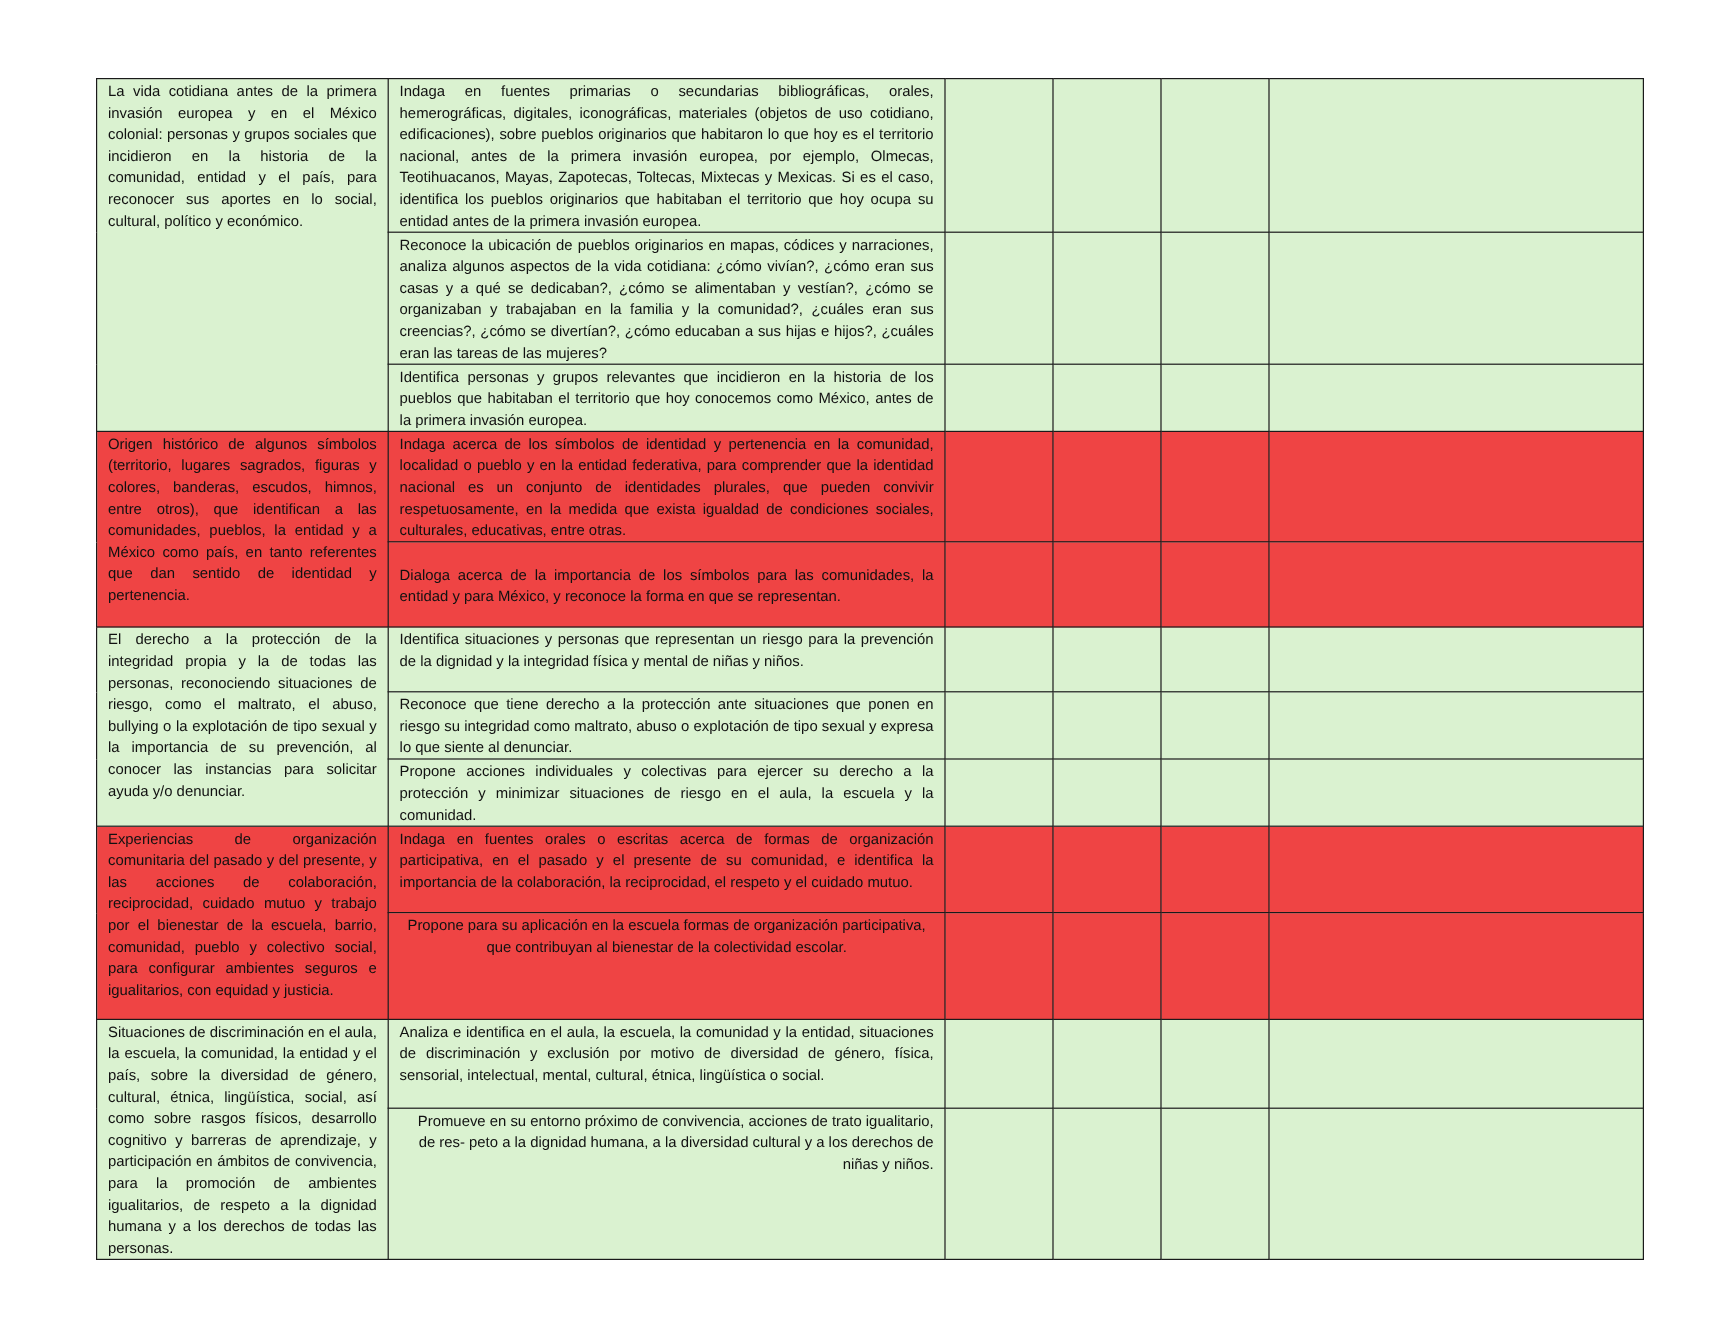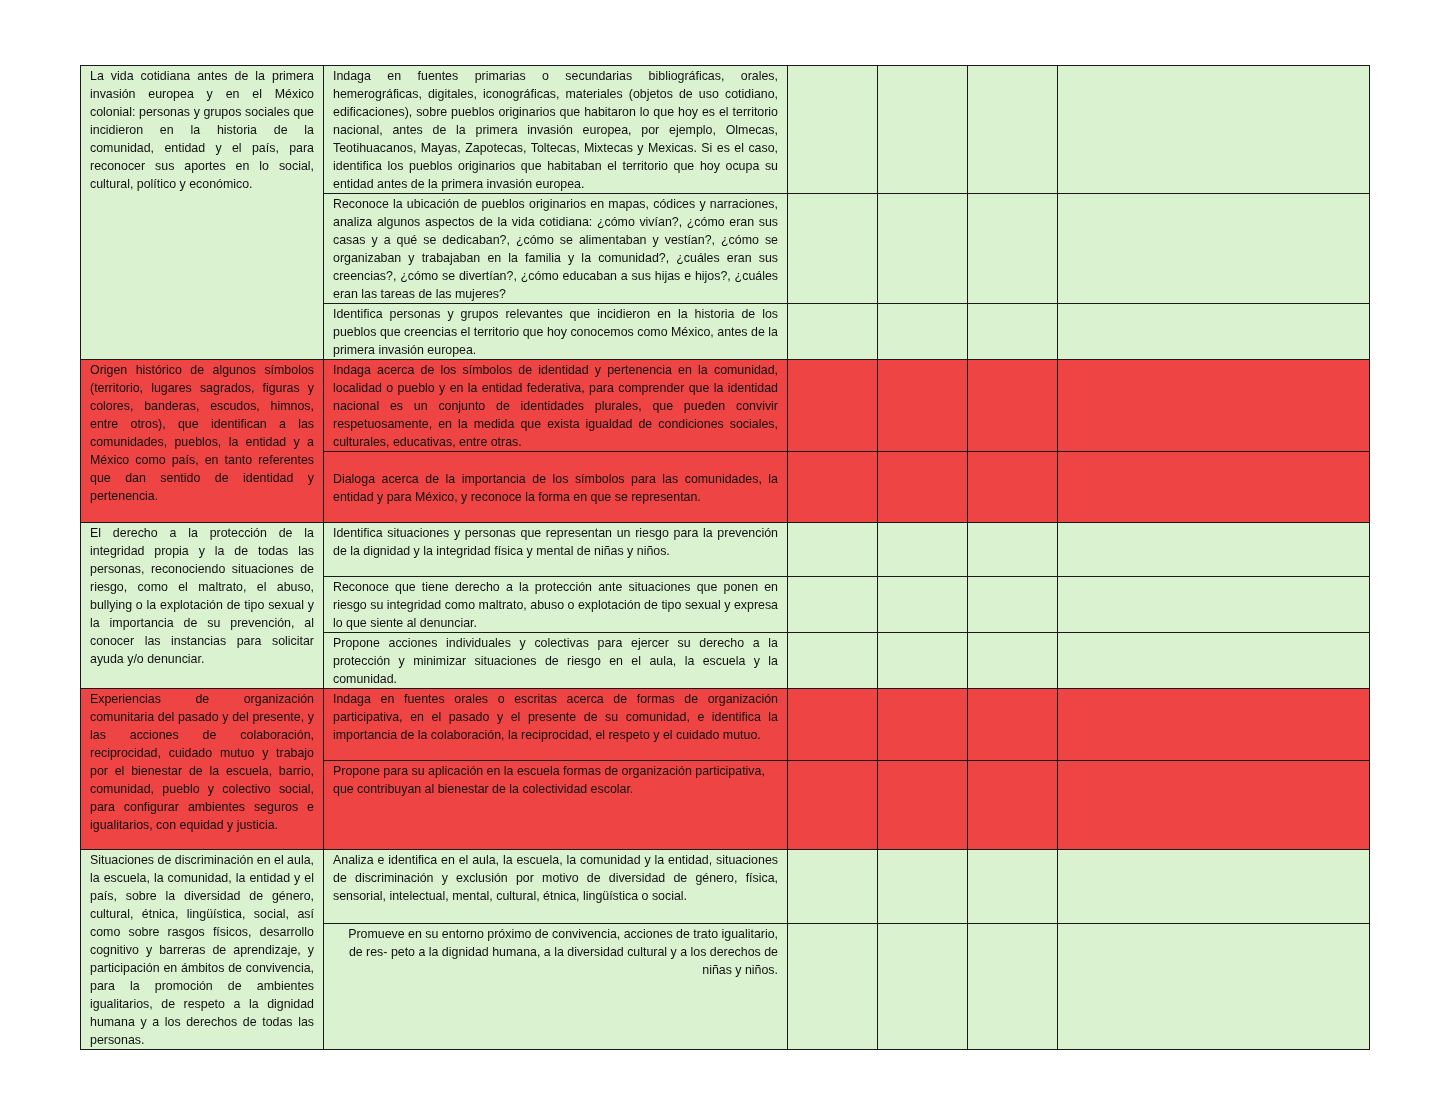--- a/index.html
+++ b/index.html
@@ -37,21 +37,21 @@
       <td class="g blank"></td>
     </tr>
     <tr style="height:108px">
       <td class="g">Reconoce la ubicación de pueblos originarios en mapas, códices y narraciones, analiza algunos aspectos de la vida cotidiana: ¿cómo vivían?, ¿cómo eran sus casas y a qué se dedicaban?, ¿cómo se alimentaban y vestían?, ¿cómo se organizaban y trabajaban en la familia y la comunidad?, ¿cuáles eran sus creencias?, ¿cómo se divertían?, ¿cómo educaban a sus hijas e hijos?, ¿cuáles eran las tareas de las mujeres?</td>
       <td class="g blank"></td>
       <td class="g blank"></td>
       <td class="g blank"></td>
       <td class="g blank"></td>
     </tr>
     <tr style="height:54px">
-      <td class="g">Identifica personas y grupos relevantes que incidieron en la historia de los pueblos que creencias el territorio que hoy conocemos como México, antes de la primera invasión europea.</td>
+      <td class="g">Identifica personas y grupos relevantes que incidieron en la historia de los pueblos que habitaban el territorio que hoy conocemos como México, antes de la primera invasión europea.</td>
       <td class="g blank"></td>
       <td class="g blank"></td>
       <td class="g blank"></td>
       <td class="g blank"></td>
     </tr>
 
     <tr style="height:90px">
       <td class="w" rowspan="2">Origen histórico de algunos símbolos (territorio, lugares sagrados, figuras y colores, banderas, escudos, himnos, entre otros), que identifican a las comunidades, pueblos, la entidad y a México como país, en tanto referentes que dan sentido de identidad y pertenencia.</td>
       <td class="w">Indaga acerca de los símbolos de identidad y pertenencia en la comunidad, localidad o pueblo y en la entidad federativa, para comprender que la identidad nacional es un conjunto de identidades plurales, que pueden convivir respetuosamente, en la medida que exista igualdad de condiciones sociales, culturales, educativas, entre otras.</td>
       <td class="w blank"></td>
@@ -92,21 +92,21 @@
 
     <tr style="height:72px">
       <td class="w" rowspan="2">Experiencias de organización comunitaria del pasado y del presente, y las acciones de colaboración, reciprocidad, cuidado mutuo y trabajo por el bienestar de la escuela, barrio, comunidad, pueblo y colectivo social, para configurar ambientes seguros e igualitarios, con equidad y justicia.</td>
       <td class="w">Indaga en fuentes orales o escritas acerca de formas de organización participativa, en el pasado y el presente de su comunidad, e identifica la importancia de la colaboración, la reciprocidad, el respeto y el cuidado mutuo.</td>
       <td class="w blank"></td>
       <td class="w blank"></td>
       <td class="w blank"></td>
       <td class="w blank"></td>
     </tr>
     <tr style="height:89px">
-      <td class="w" style="text-align:left">Propone para su aplicación en la escuela formas de organización participativa, que contribuyan al bienestar de la colectividad escolar.</td>
+      <td class="w" style="text-align:center">Propone para su aplicación en la escuela formas de organización participativa, que contribuyan al bienestar de la colectividad escolar.</td>
       <td class="w blank"></td>
       <td class="w blank"></td>
       <td class="w blank"></td>
       <td class="w blank"></td>
     </tr>
 
     <tr style="height:73px">
       <td class="g" rowspan="2">Situaciones de discriminación en el aula, la escuela, la comunidad, la entidad y el país, sobre la diversidad de género, cultural, étnica, lingüística, social, así como sobre rasgos físicos, desarrollo cognitivo y barreras de aprendizaje, y participación en ámbitos de convivencia, para la promoción de ambientes igualitarios, de respeto a la dignidad humana y a los derechos de todas las personas.</td>
       <td class="g">Analiza e identifica en el aula, la escuela, la comunidad y la entidad, situaciones de discriminación y exclusión por motivo de diversidad de género, física, sensorial, intelectual, mental, cultural, étnica, lingüística o social.</td>
       <td class="g blank"></td>

